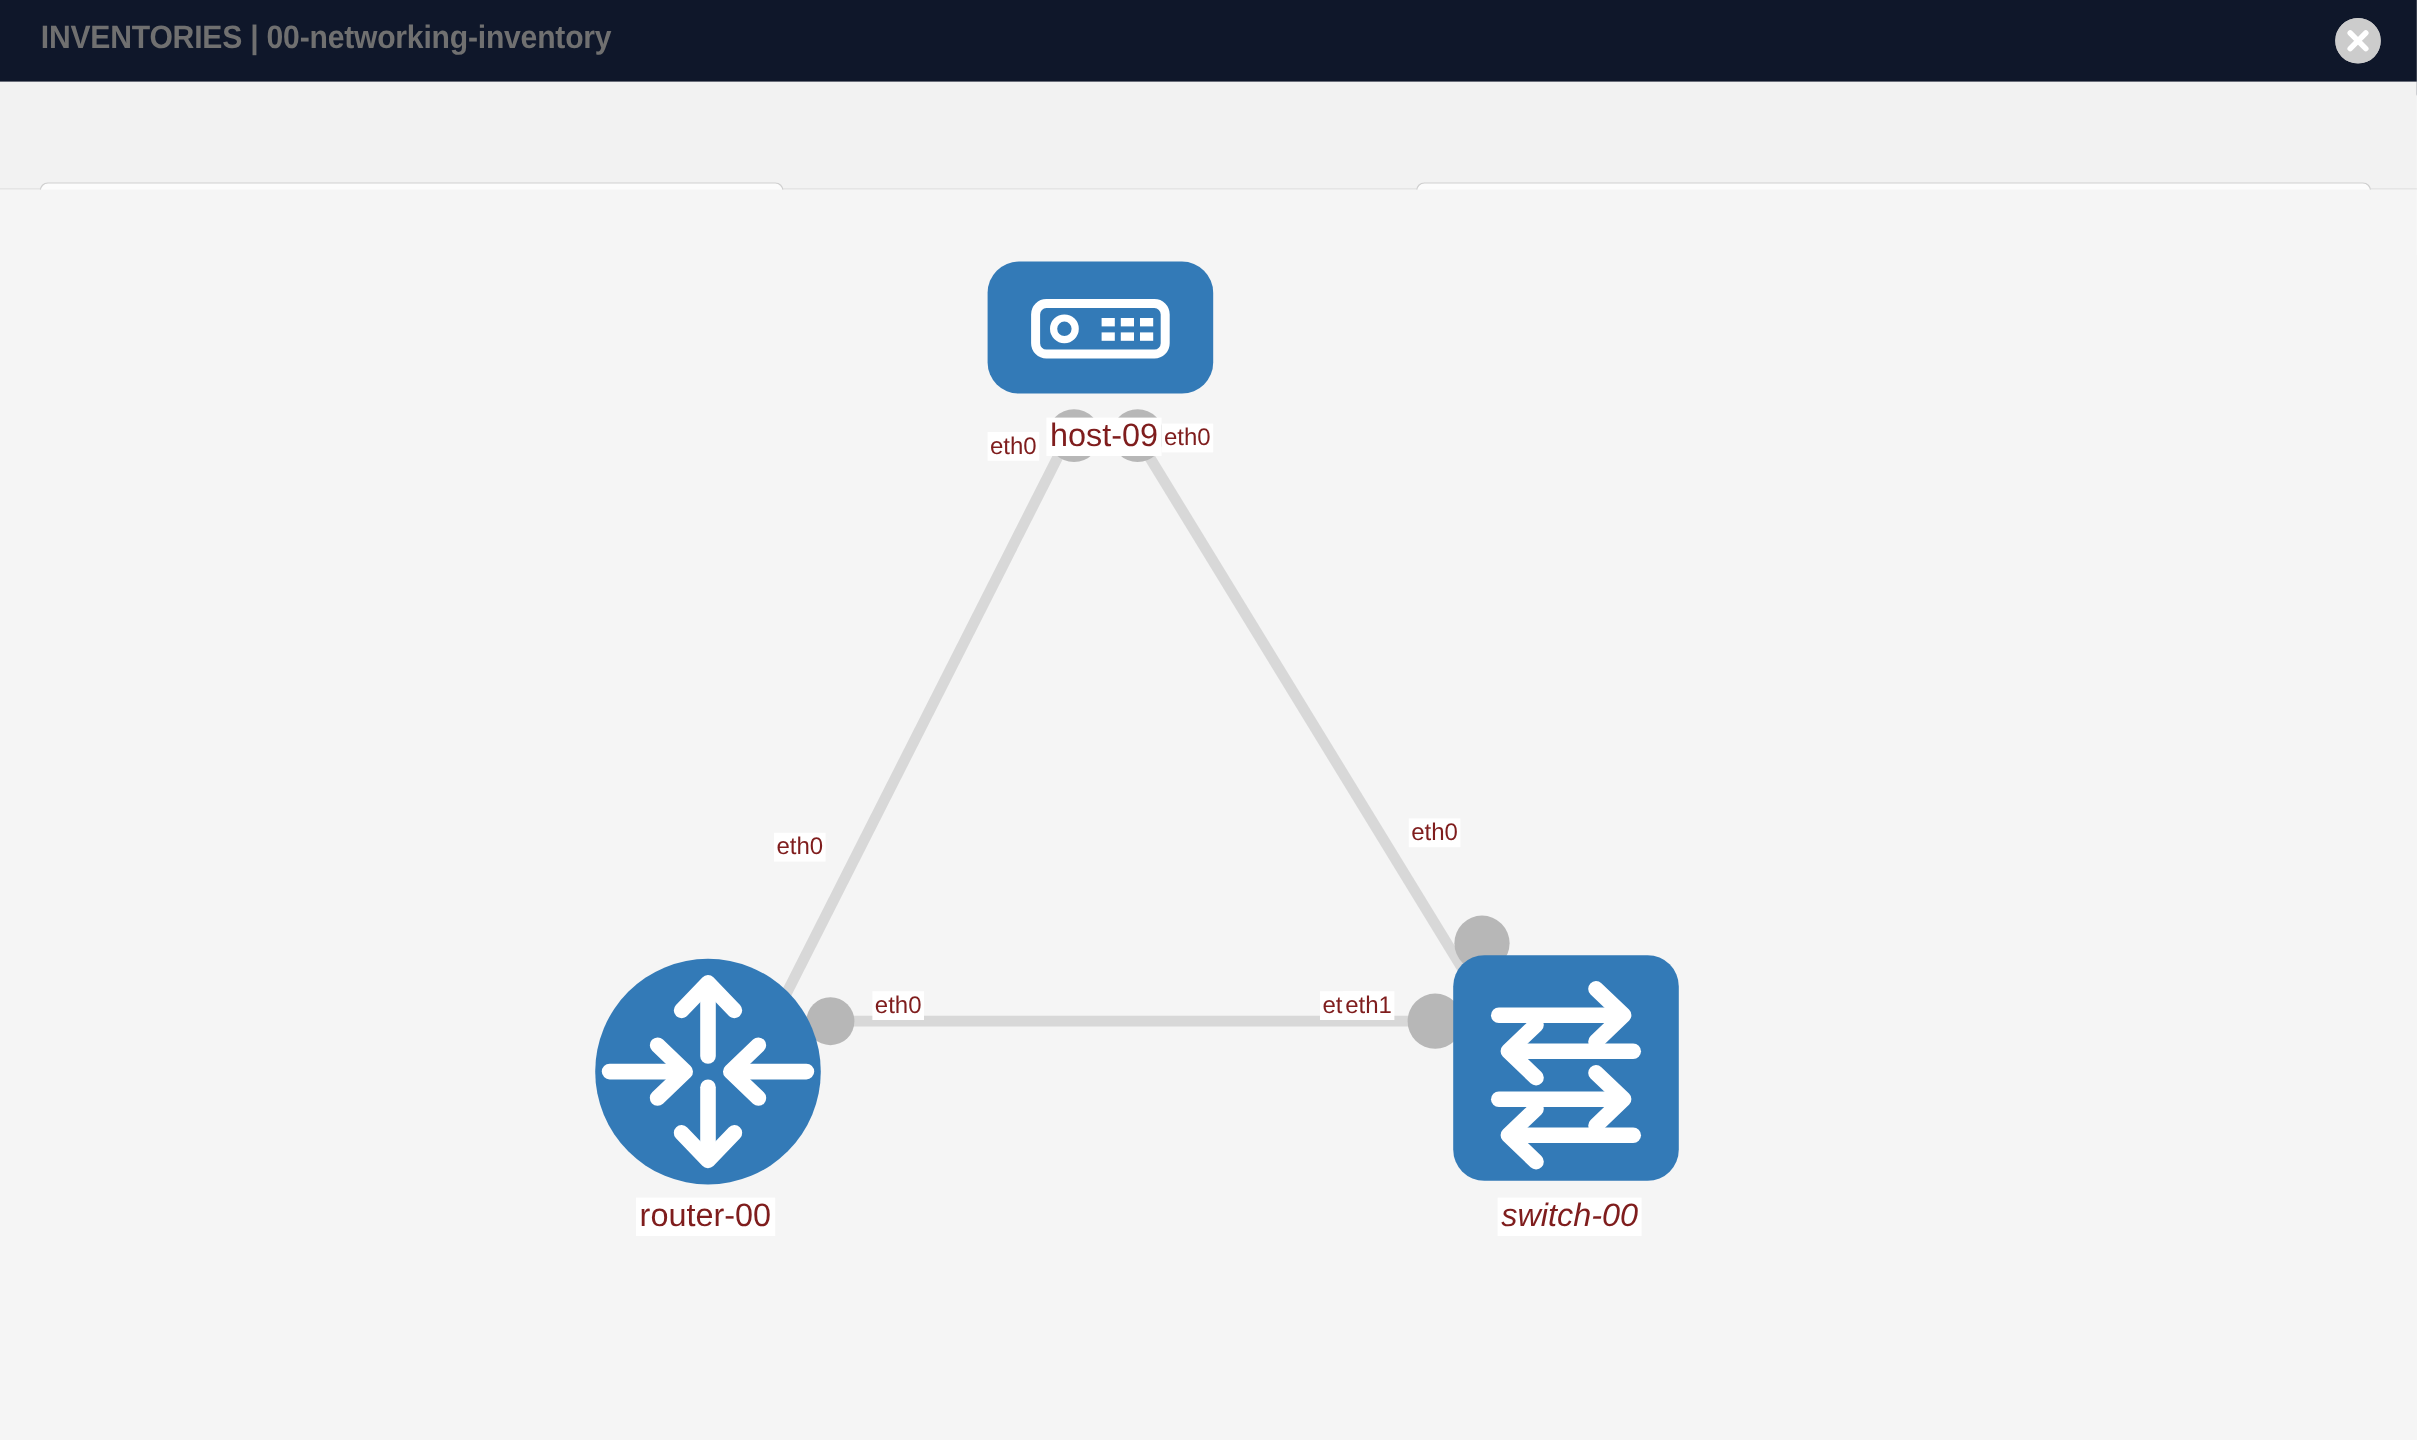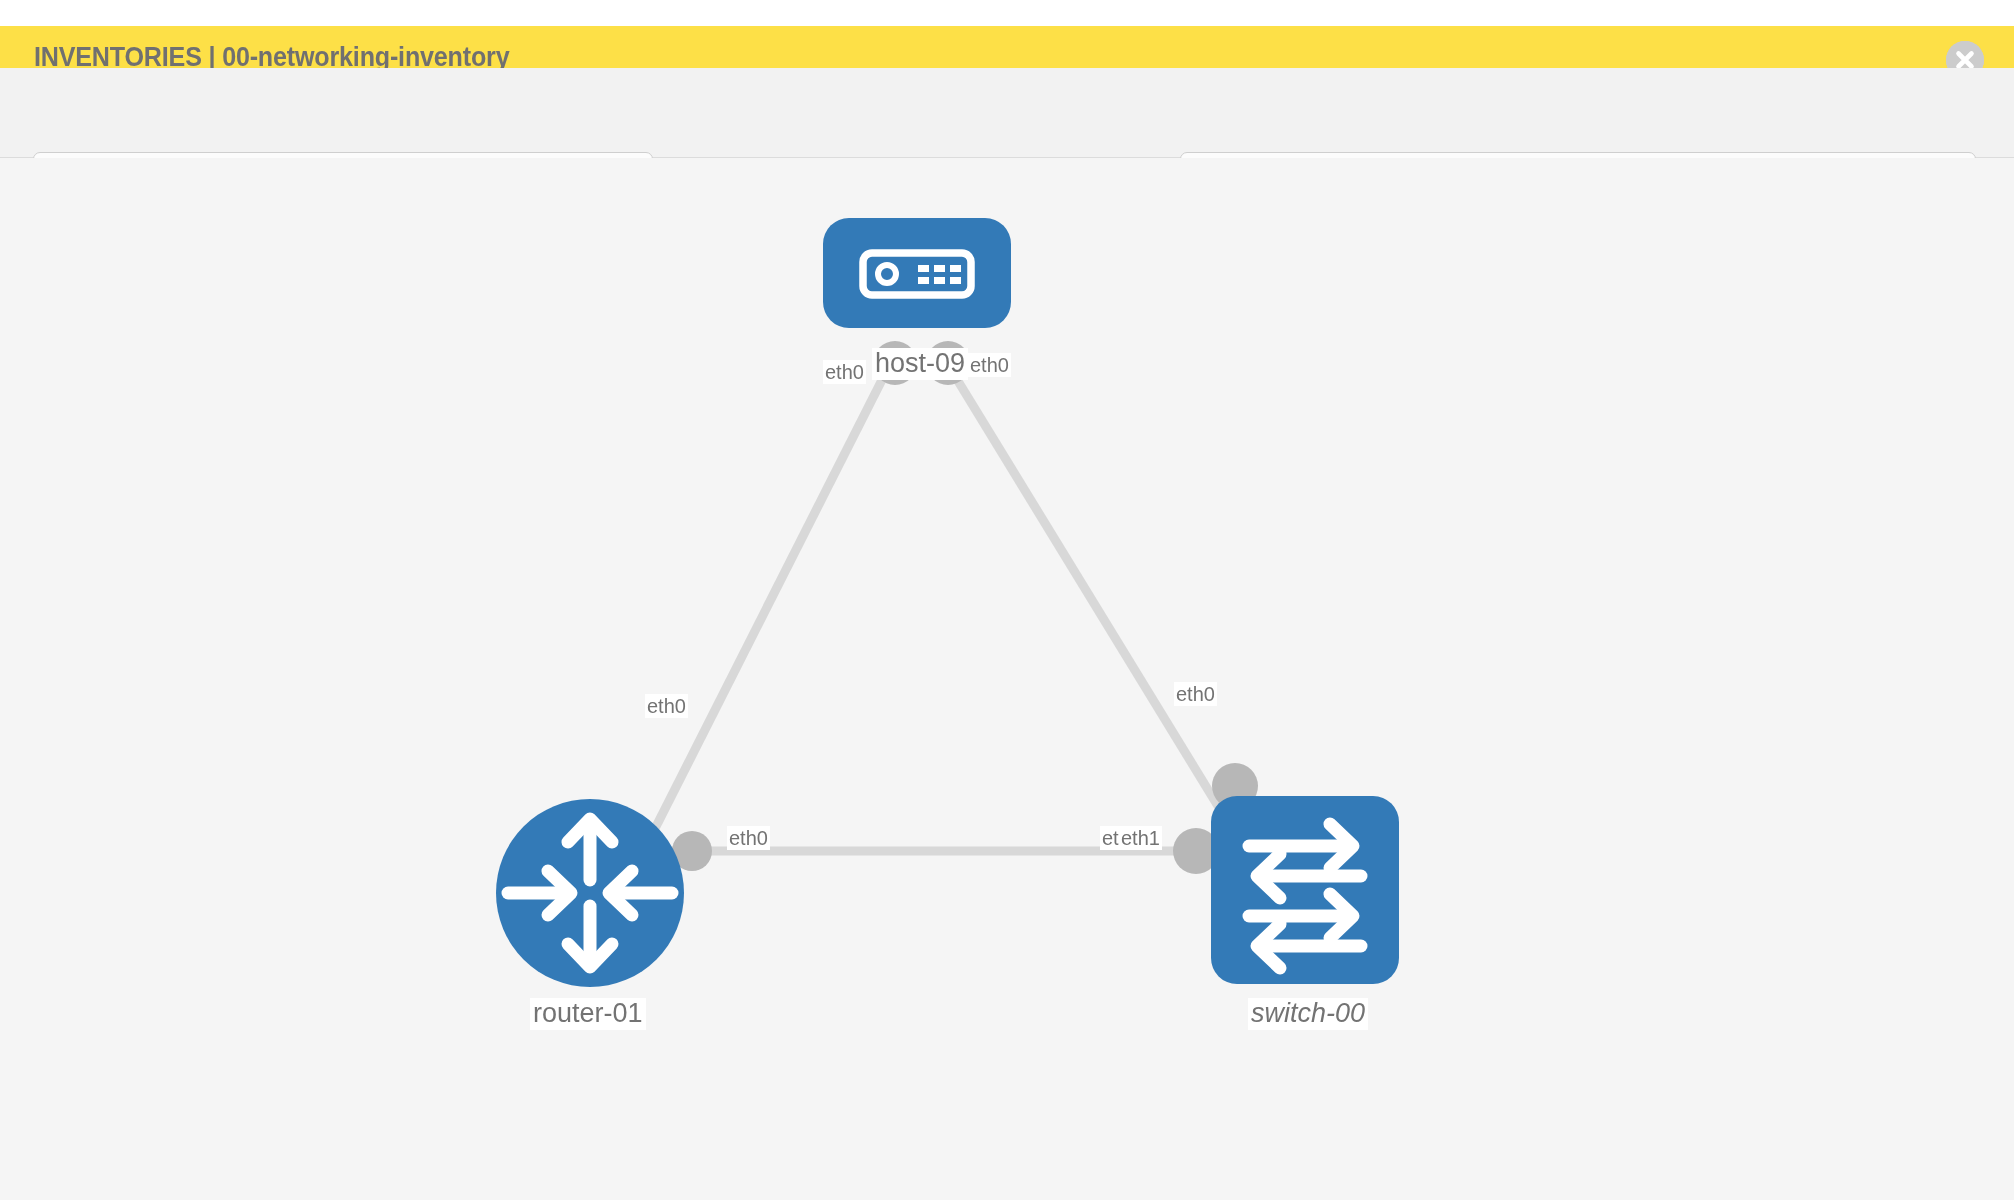--- a/index.html
+++ b/index.html
@@ -13,24 +13,23 @@
     font-family: "Liberation Sans", sans-serif;
     overflow: hidden;
   }
 
   
   .header {
     position: absolute;
     left: 0; top: 0;
     width: 2014px;
     height: 80px;
-    background: #fde047;
+    background: #0f172a;
     border-bottom: 1px solid #e3e3e3;
     box-sizing: border-box;
-    margin-top: 26px;
   }
   .page-title {
     position: absolute;
     left: 34px;
     top: 16px;
     font-size: 27px;
     font-weight: bold;
     color: #707070;
     letter-spacing: -0.2px;
     white-space: nowrap;
@@ -114,21 +113,21 @@
   }
   .topology-svg {
     position: absolute;
     left: 0; top: 0;
   }
 
   
   .node-label, .iface-label {
     position: absolute;
     background: #ffffff;
-    color: #737373;
+    color: #7f1d1d;
     white-space: nowrap;
     line-height: 1.1;
   }
   .node-label {
     font-size: 27px;
     padding: 1px 3px;
   }
   .iface-label {
     font-size: 20px;
     padding: 1px 2px;
@@ -245,21 +244,21 @@
         <polyline points="1330,736 1353,758 1330,780"></polyline>
 
         <line x1="1361" y1="788" x2="1258" y2="788"></line>
         <polyline points="1280,766 1257,788 1280,810"></polyline>
       </g>
     </g>
 
   </svg>
 
   <div class="node-label" style="left:872px; top:190px;">host-09</div>
-  <div class="node-label" style="left:530px; top:840px;">router-01</div>
+  <div class="node-label" style="left:530px; top:840px;">router-00</div>
   <div class="node-label" style="left:1248px; top:840px;font-style:italic;">switch-00</div>
 
   <div class="iface-label" style="left:823px; top:202px;">eth0</div>
   <div class="iface-label" style="left:968px; top:195px;">eth0</div>
 
   <div class="iface-label" style="left:645px; top:536px;">eth0</div>
   <div class="iface-label" style="left:1174px; top:524px;">eth0</div>
 
   <div class="iface-label" style="left:727px; top:668px;">eth0</div>
   <div class="iface-label" style="left:1100px; top:668px;">eth0</div>

